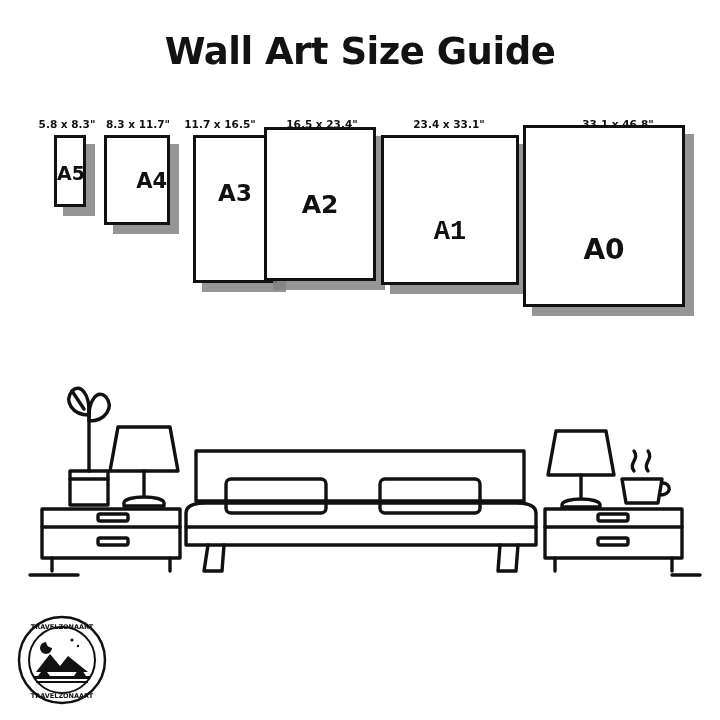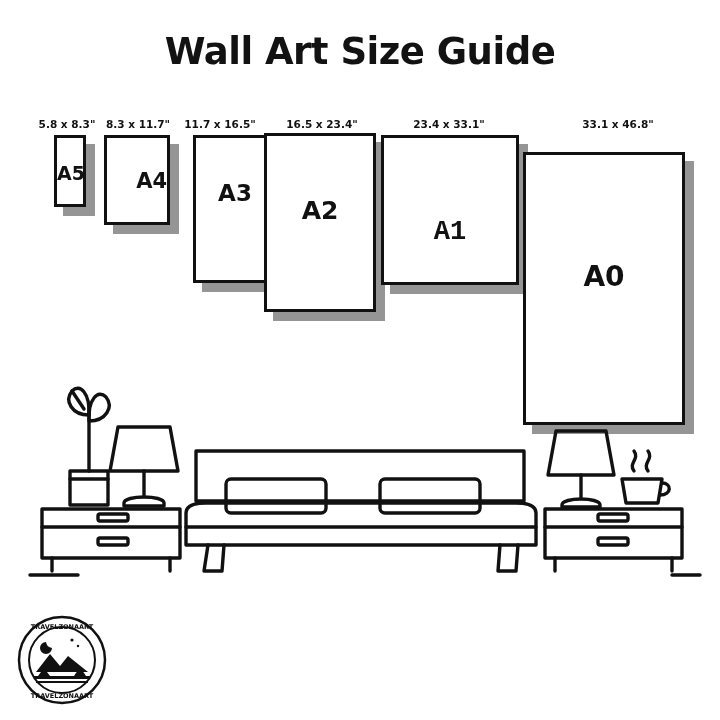--- a/index.html
+++ b/index.html
@@ -118,35 +118,35 @@
 
     <div class="size-item">
       <div class="size-label" style="left:172px; top:13px; width:96px;">11.7 x 16.5"</div>
       <div class="frame" style="left:193px; top:30px; width:84px; height:148px;">
         <div class="frame-name" style="top:42px; font-size:23px;">A3</div>
       </div>
     </div>
 
     <div class="size-item">
       <div class="size-label" style="left:266px; top:13px; width:112px;">16.5 x 23.4"</div>
-      <div class="frame" style="left:264px; top:28px; width:112px; height:179px;">
+      <div class="frame" style="left:264px; top:22px; width:112px; height:154px;">
         <div class="frame-name" style="top:60px; font-size:25px;">A2</div>
       </div>
     </div>
 
     <div class="size-item">
       <div class="size-label" style="left:390px; top:13px; width:118px;">23.4 x 33.1"</div>
       <div class="frame" style="left:381px; top:30px; width:138px; height:150px;font-family:Liberation Mono, monospace;">
         <div class="frame-name" style="top:79px; font-size:27px;">A1</div>
       </div>
     </div>
 
     <div class="size-item">
       <div class="size-label" style="left:548px; top:13px; width:140px;">33.1 x 46.8"</div>
-      <div class="frame" style="left:523px; top:47px; width:162px; height:273px;">
+      <div class="frame" style="left:523px; top:20px; width:162px; height:182px;">
         <div class="frame-name" style="top:105px; font-size:28px;">A0</div>
       </div>
     </div>
 
   </div>
 
   <div class="scene">
     <svg width="720" height="225" viewBox="0 0 720 225" xmlns="http://www.w3.org/2000/svg">
       <g fill="none" stroke="#111111" stroke-width="3.4" stroke-linejoin="round" stroke-linecap="round">
 

